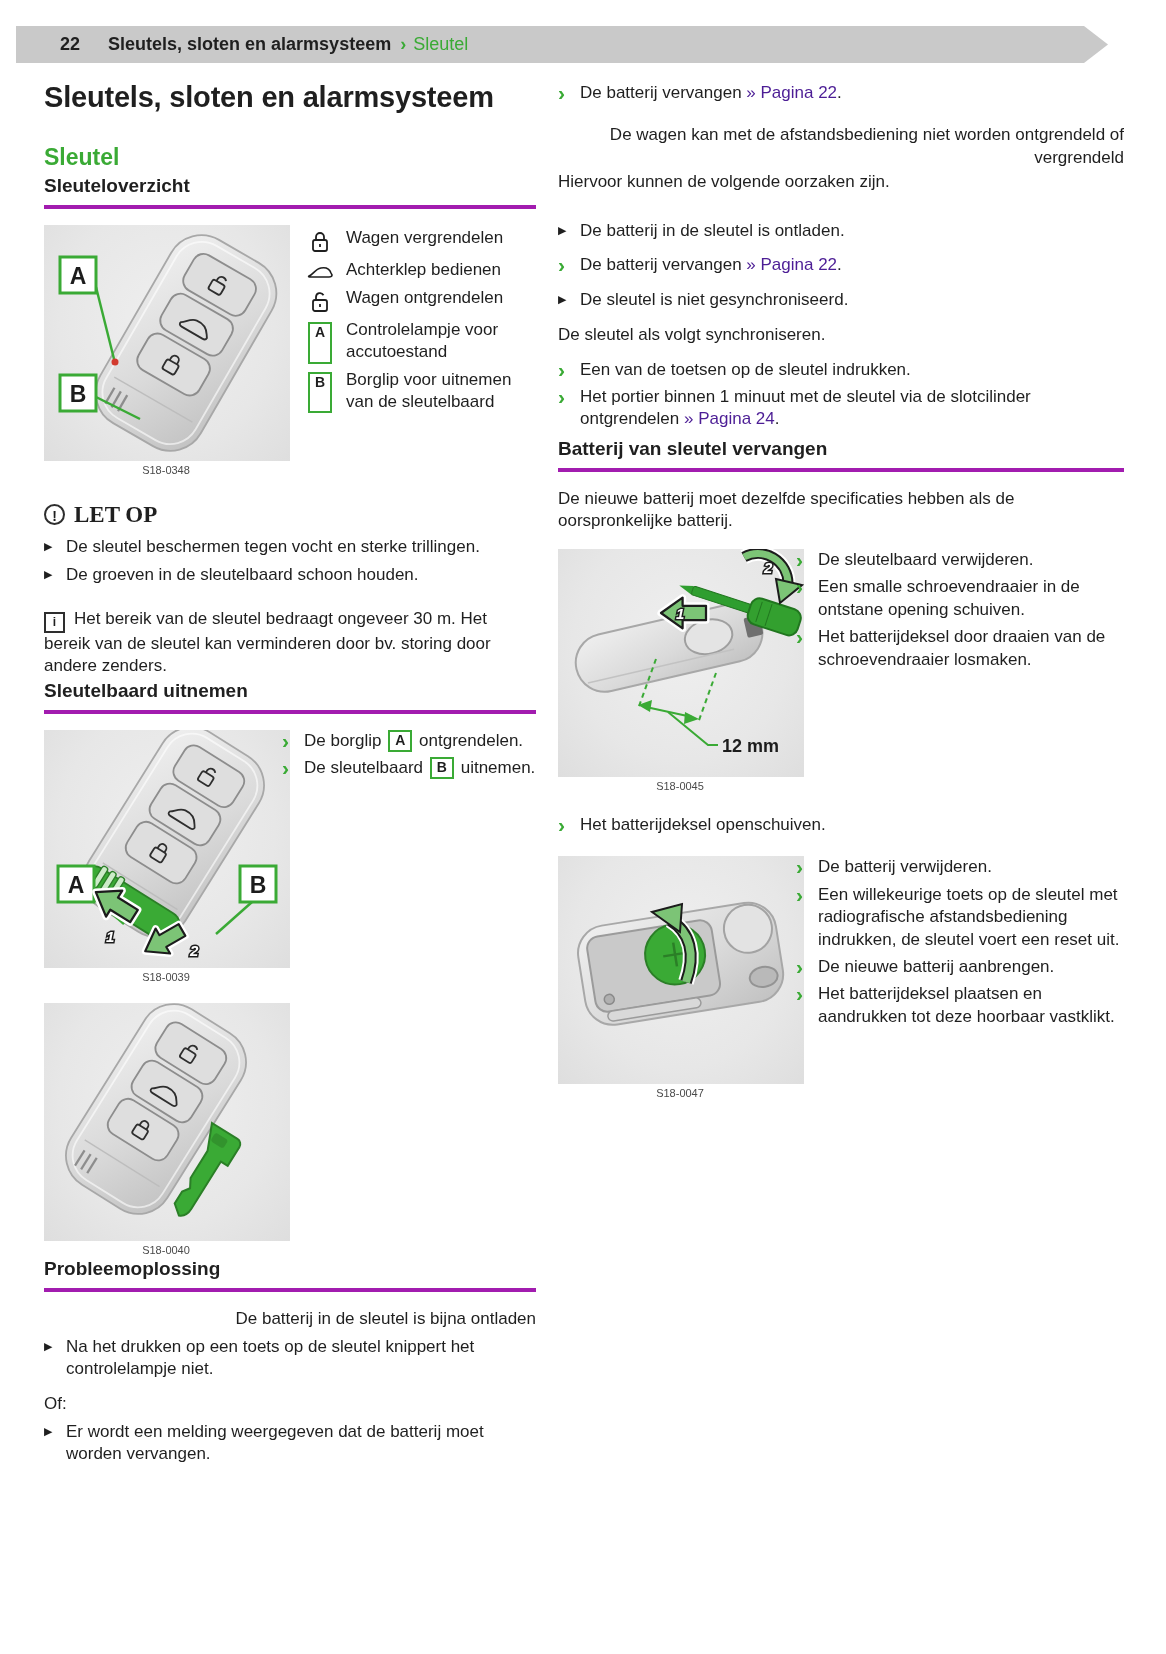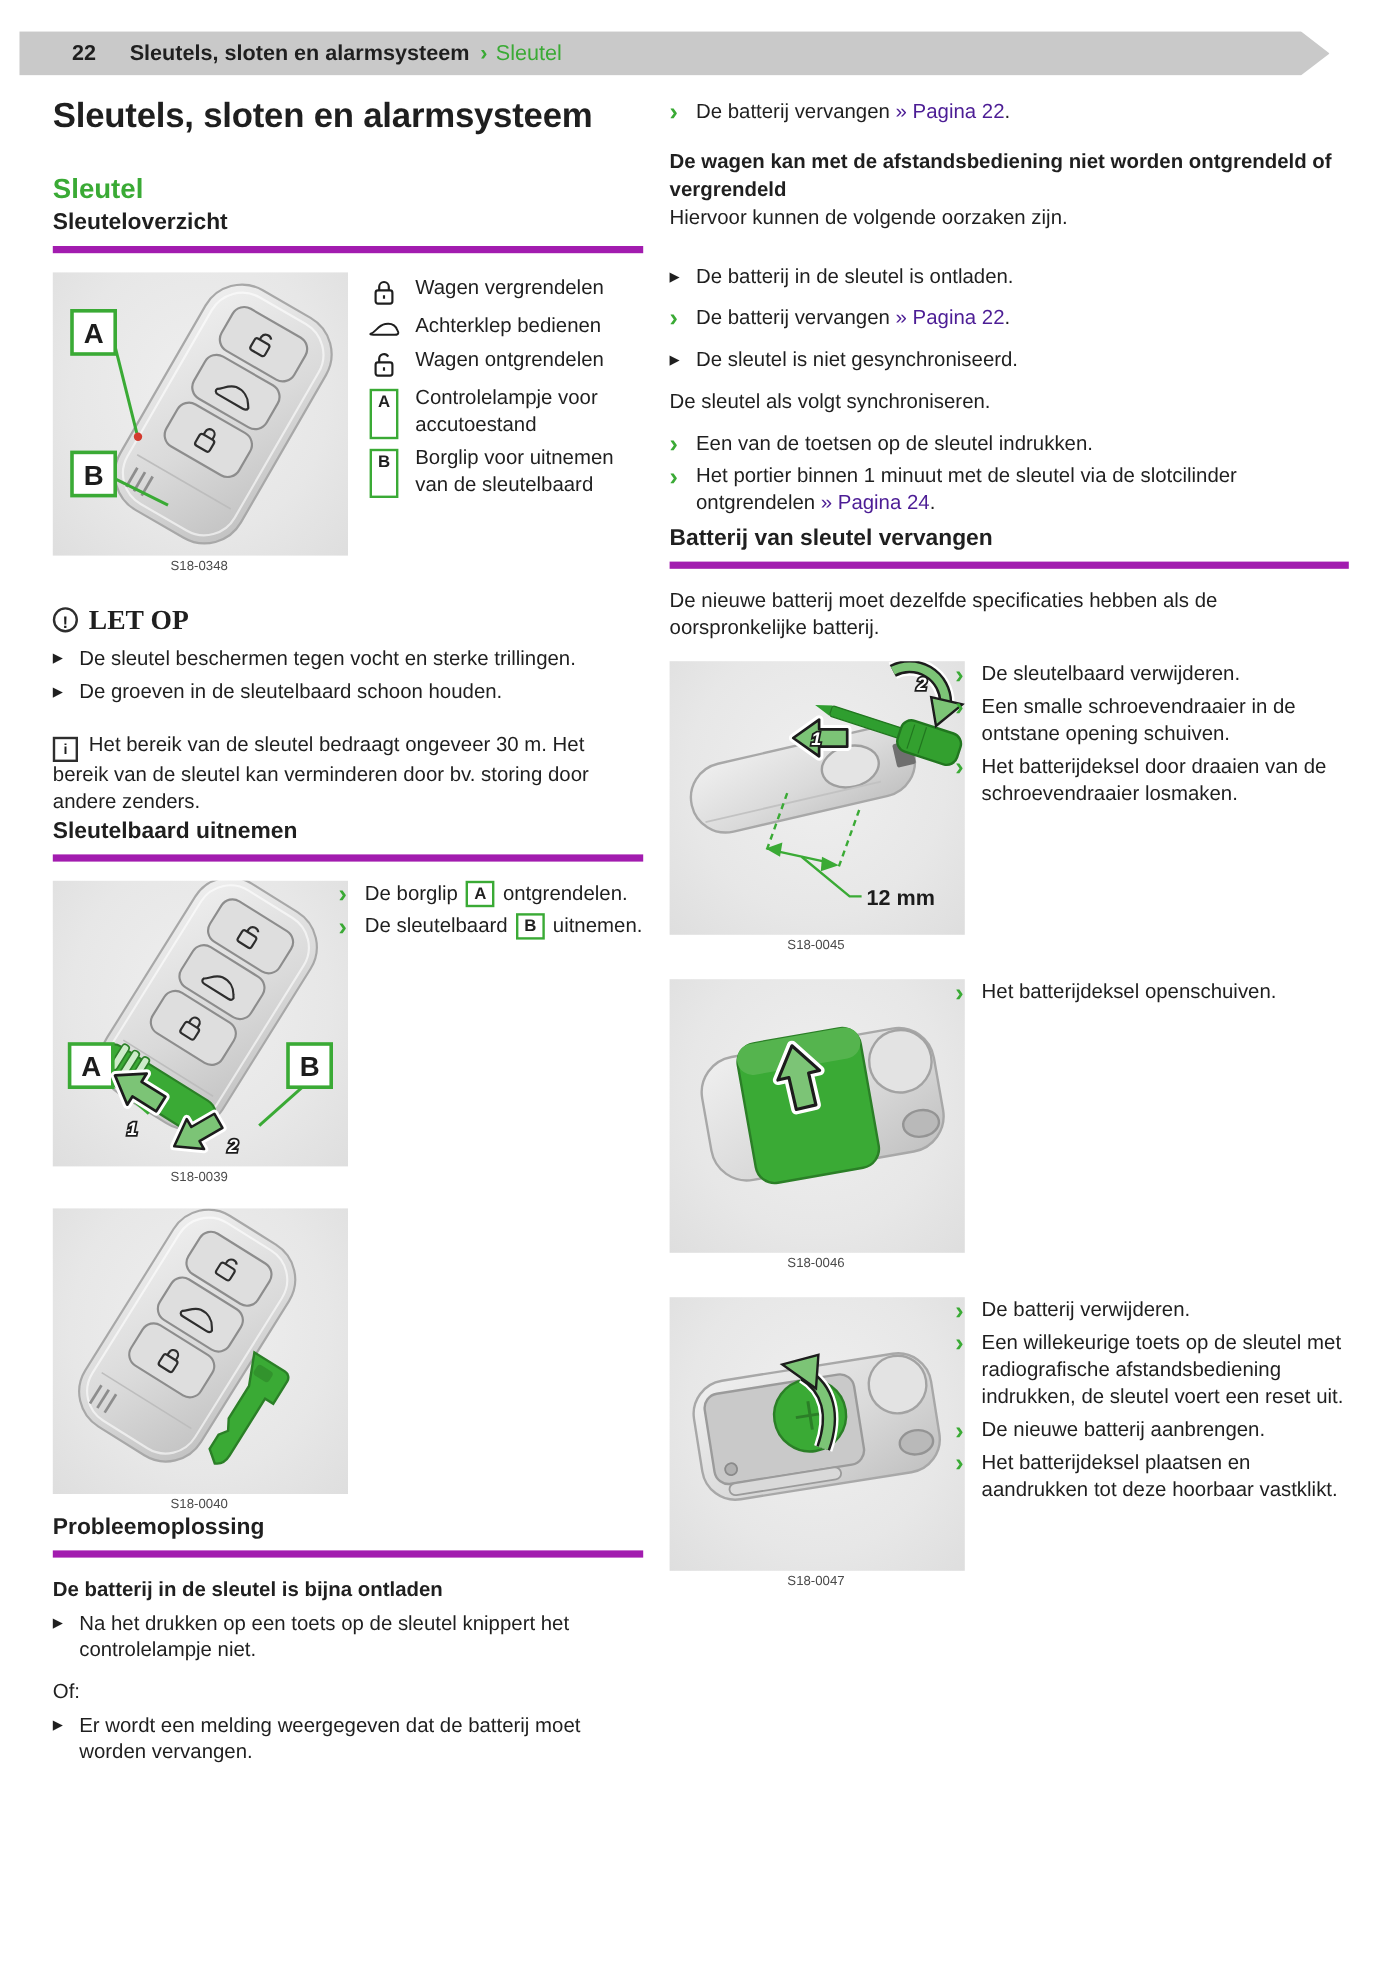--- a/index.html
+++ b/index.html
@@ -22,21 +22,21 @@
   .topbar .sep { color:#3aaa35; font-weight:700; margin:0 7px 0 9px; }
   .topbar .section { color:#3aaa35; }
   
   .col { position:absolute; top:76px; }
   .col-left  { left:44px;  width:492px; }
   .col-right { left:558px; width:566px; }
   h1 { font-size:29px; font-weight:700; margin:2px 0 0 0; letter-spacing:-0.2px; }
   h2.green { font-size:23px; font-weight:700; color:#3aaa35; margin:26px 0 0 0; }
   h3.rule {
     font-size:19px; font-weight:700; margin:0 0 16px 0;
-    padding-bottom:7px; border-bottom:6px solid #a21caf;
+    padding-bottom:7px; border-bottom:4px solid #a21caf;
   }
   .mt-overview { margin-top:28px; }
   .mt-blade { margin-top:46px; }
   .mt-problem { margin-top:50px; }
   .mt-batt { margin-top:42px; }
   
   .fig { width:246px; }
   .fig svg { display:block; background:radial-gradient(ellipse at 50% 42%, #efefef 0%, #e7e7e7 62%, #dedede 100%); }
   .figcap { text-align:center; font-size:11px; color:#4a4a4a; padding:3px 2px 0 0; line-height:1.1; }
   .row { display:flex; gap:14px; }
@@ -48,21 +48,21 @@
   .step .chev {
     display:inline-block; width:22px; text-indent:0;
     color:#3aaa35; font-weight:700; font-size:21px; line-height:1;
     vertical-align:-2px;
   }
   .tri .mark {
     display:inline-block; width:22px; text-indent:0;
     font-size:11px; vertical-align:2px; color:#1f1f1f;
   }
   .plain { margin:12px 0 6px 0; }
-  .boldhead { font-weight:700; margin:20px 0 2px 0; }
+  .boldhead { font-weight:400; margin:20px 0 2px 0;text-align:right; }
   .link { color:#4c1d95; text-decoration:none; cursor:pointer; }
   
   .refbox {
     display:inline-block; border:2px solid #3aaa35; background:#fff;
     font-weight:700; font-size:14px; line-height:1.05;
     padding:1px 5px 2px 5px; margin:0 2px; vertical-align:1px; text-indent:0;
   }
   
   .note { margin:22px 0 0 0; }
   .infobox {
@@ -321,33 +321,20 @@
         </svg>
         <div class="figcap">S18-0045</div>
       </div>
       <p class="step"><span class="chev">›</span><span>De sleutelbaard verwijderen.</span></p>
       <p class="step"><span class="chev">›</span><span>Een smalle schroevendraaier in de ontstane opening schuiven.</span></p>
       <p class="step"><span class="chev">›</span><span>Het batterijdeksel door draaien van de schroevendraaier losmaken.</span></p>
       <div class="clr"></div>
     </div>
 
     <div class="media" style="margin-top:20px">
-      <div class="fig">
-        <svg width="246" height="228" viewBox="0 0 246 228">
-          <g transform="translate(22,70) rotate(-10)">
-            <rect x="0" y="0" width="196" height="104" rx="30" fill="url(#fobGrad)" stroke="#a8a8a8" stroke-width="2"></rect>
-            <circle cx="168" cy="28" r="26" fill="#e3e3e3" stroke="#a3a3a3" stroke-width="2"></circle>
-            <ellipse cx="176" cy="82" rx="15" ry="11" fill="#b9b9b9" stroke="#949494" stroke-width="2"></ellipse>
-            <rect x="34" y="-8" width="104" height="118" rx="16" fill="#3aaa35" stroke="#2b7f27" stroke-width="2"></rect>
-            <rect x="34" y="-8" width="104" height="26" rx="13" fill="#55b44e"></rect>
-            <use href="#garrow" transform="translate(84,52) rotate(-93) scale(1.05)"></use>
-          </g>
-        </svg>
-        <div class="figcap">S18-0046</div>
-      </div>
       <p class="step"><span class="chev">›</span><span>Het batterijdeksel openschuiven.</span></p>
       <div class="clr"></div>
     </div>
 
     <div class="media" style="margin-top:20px">
       <div class="fig">
         <svg width="246" height="228" viewBox="0 0 246 228">
           <g transform="translate(16,74) rotate(-9)">
             <rect x="0" y="0" width="200" height="100" rx="28" fill="url(#fobGrad)" stroke="#a8a8a8" stroke-width="2"></rect>
             <circle cx="172" cy="26" r="24" fill="#e3e3e3" stroke="#a3a3a3" stroke-width="2"></circle>

